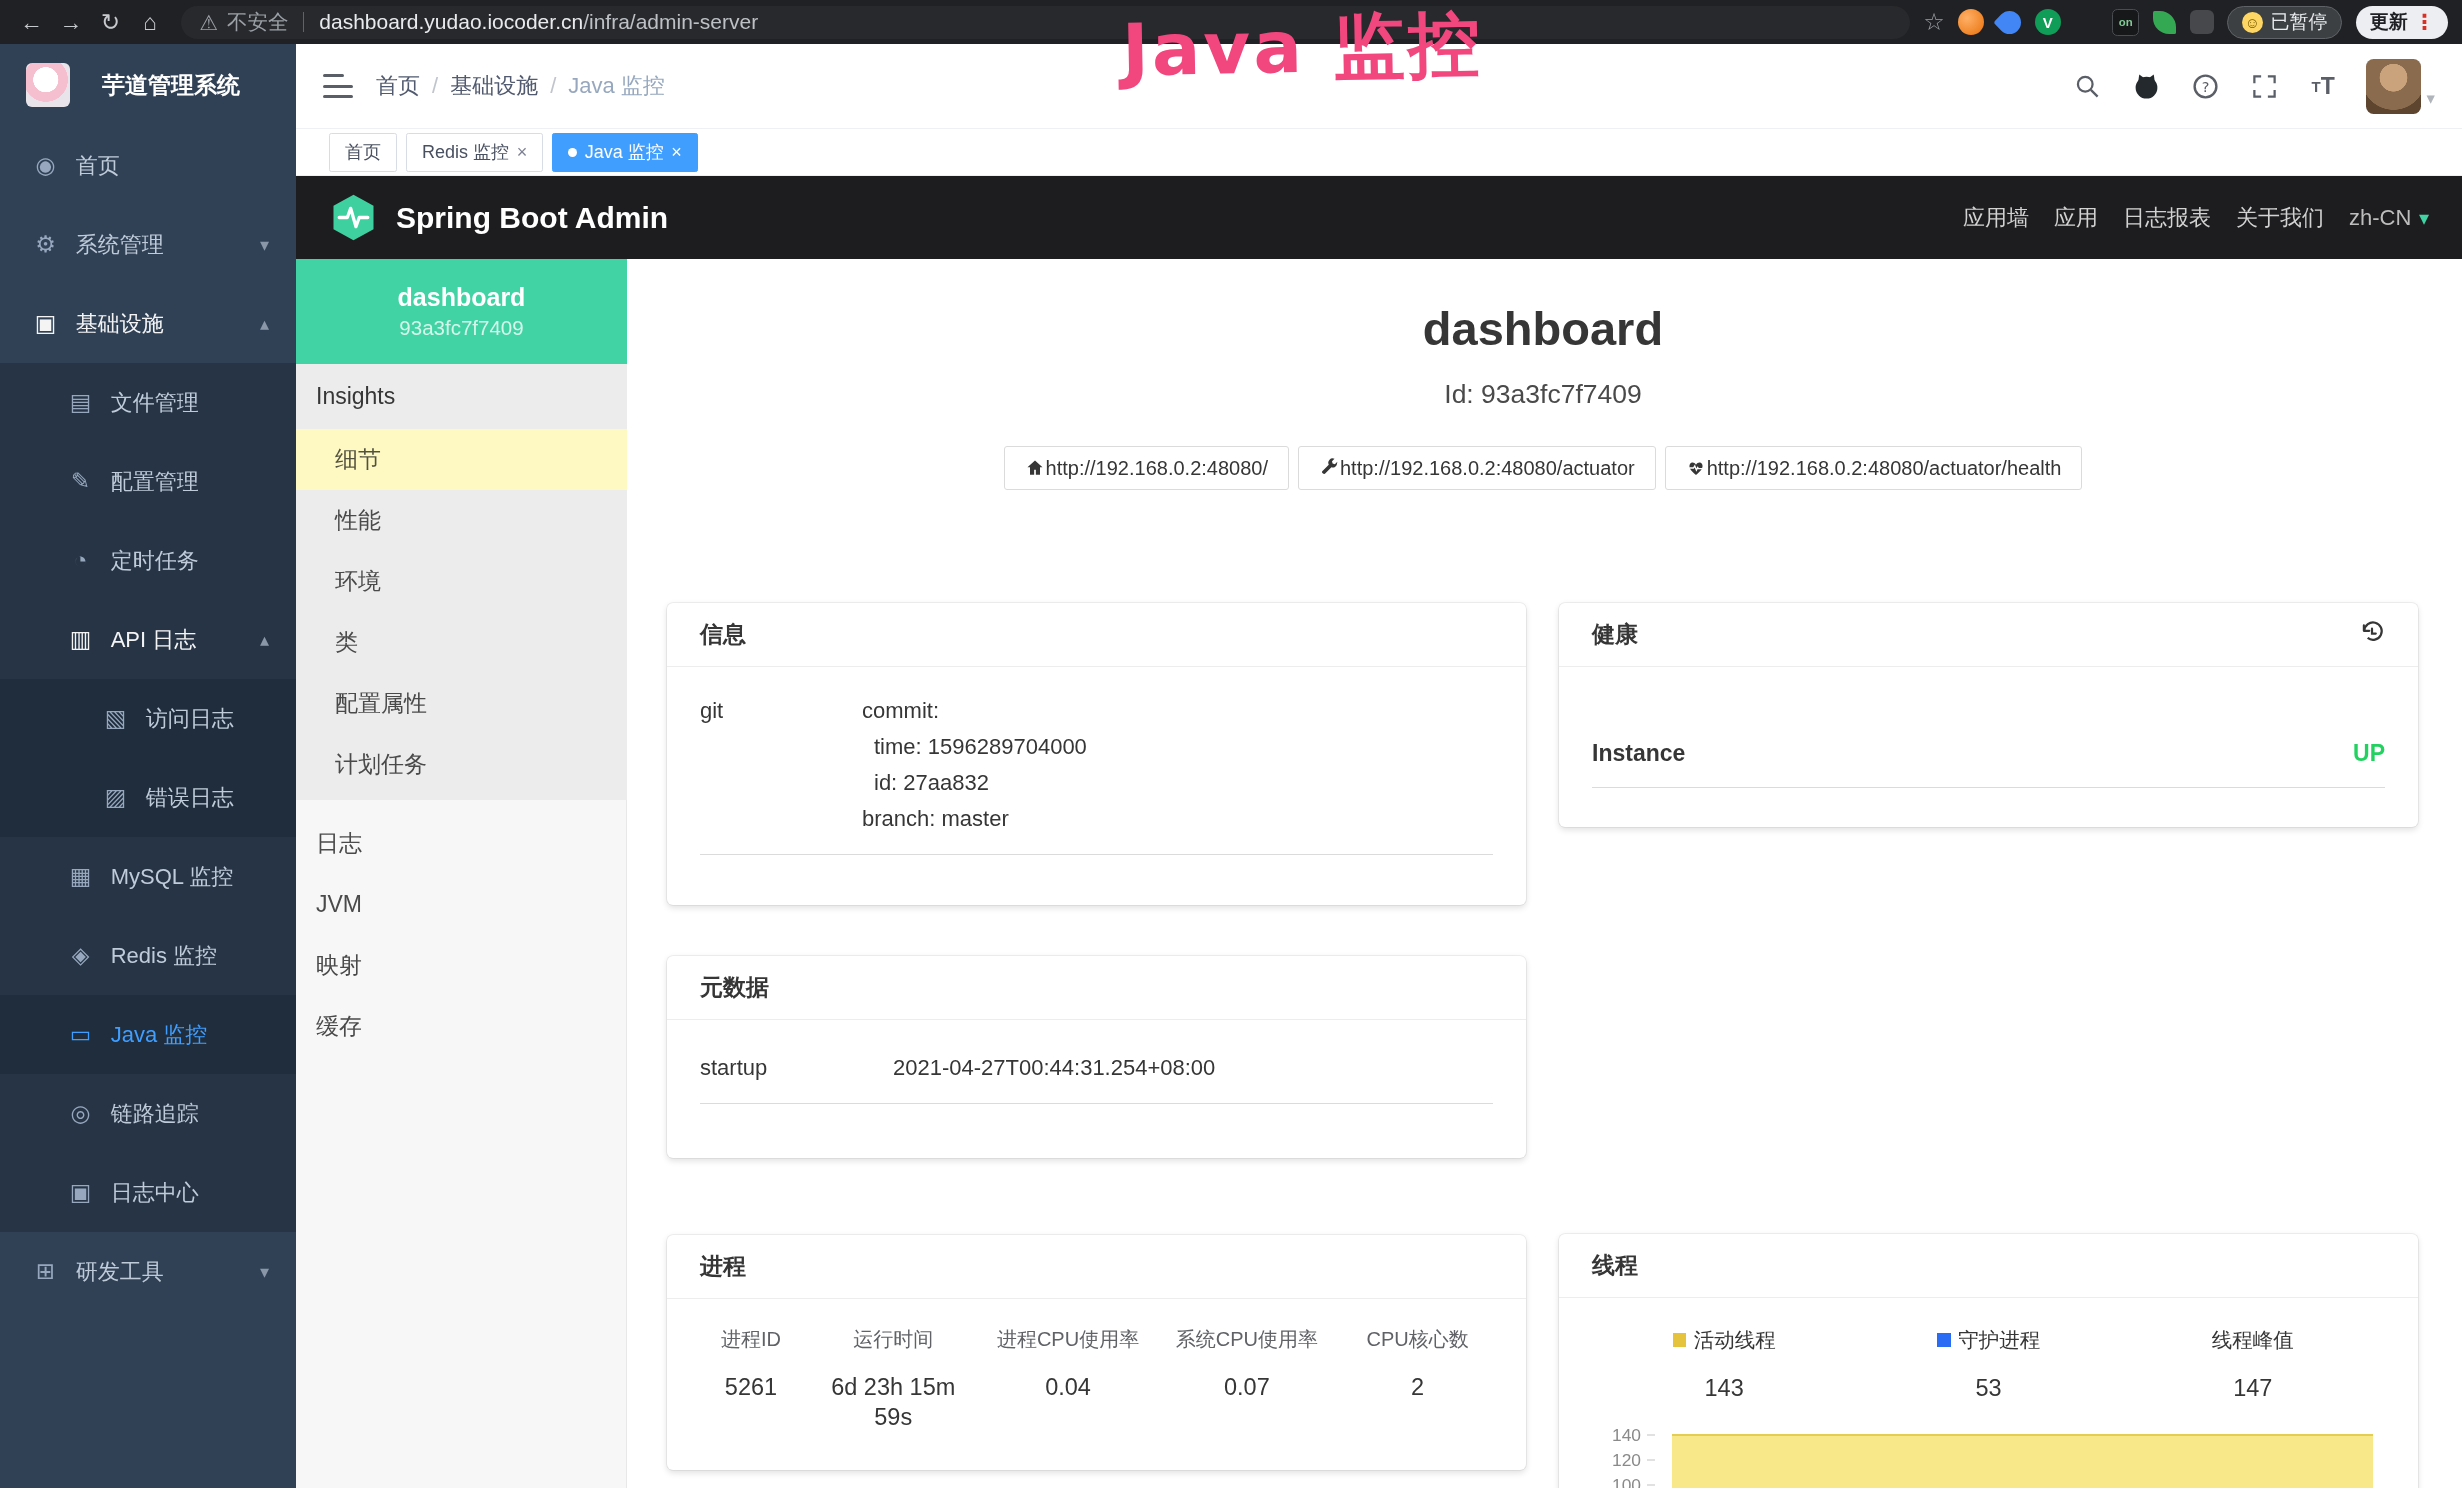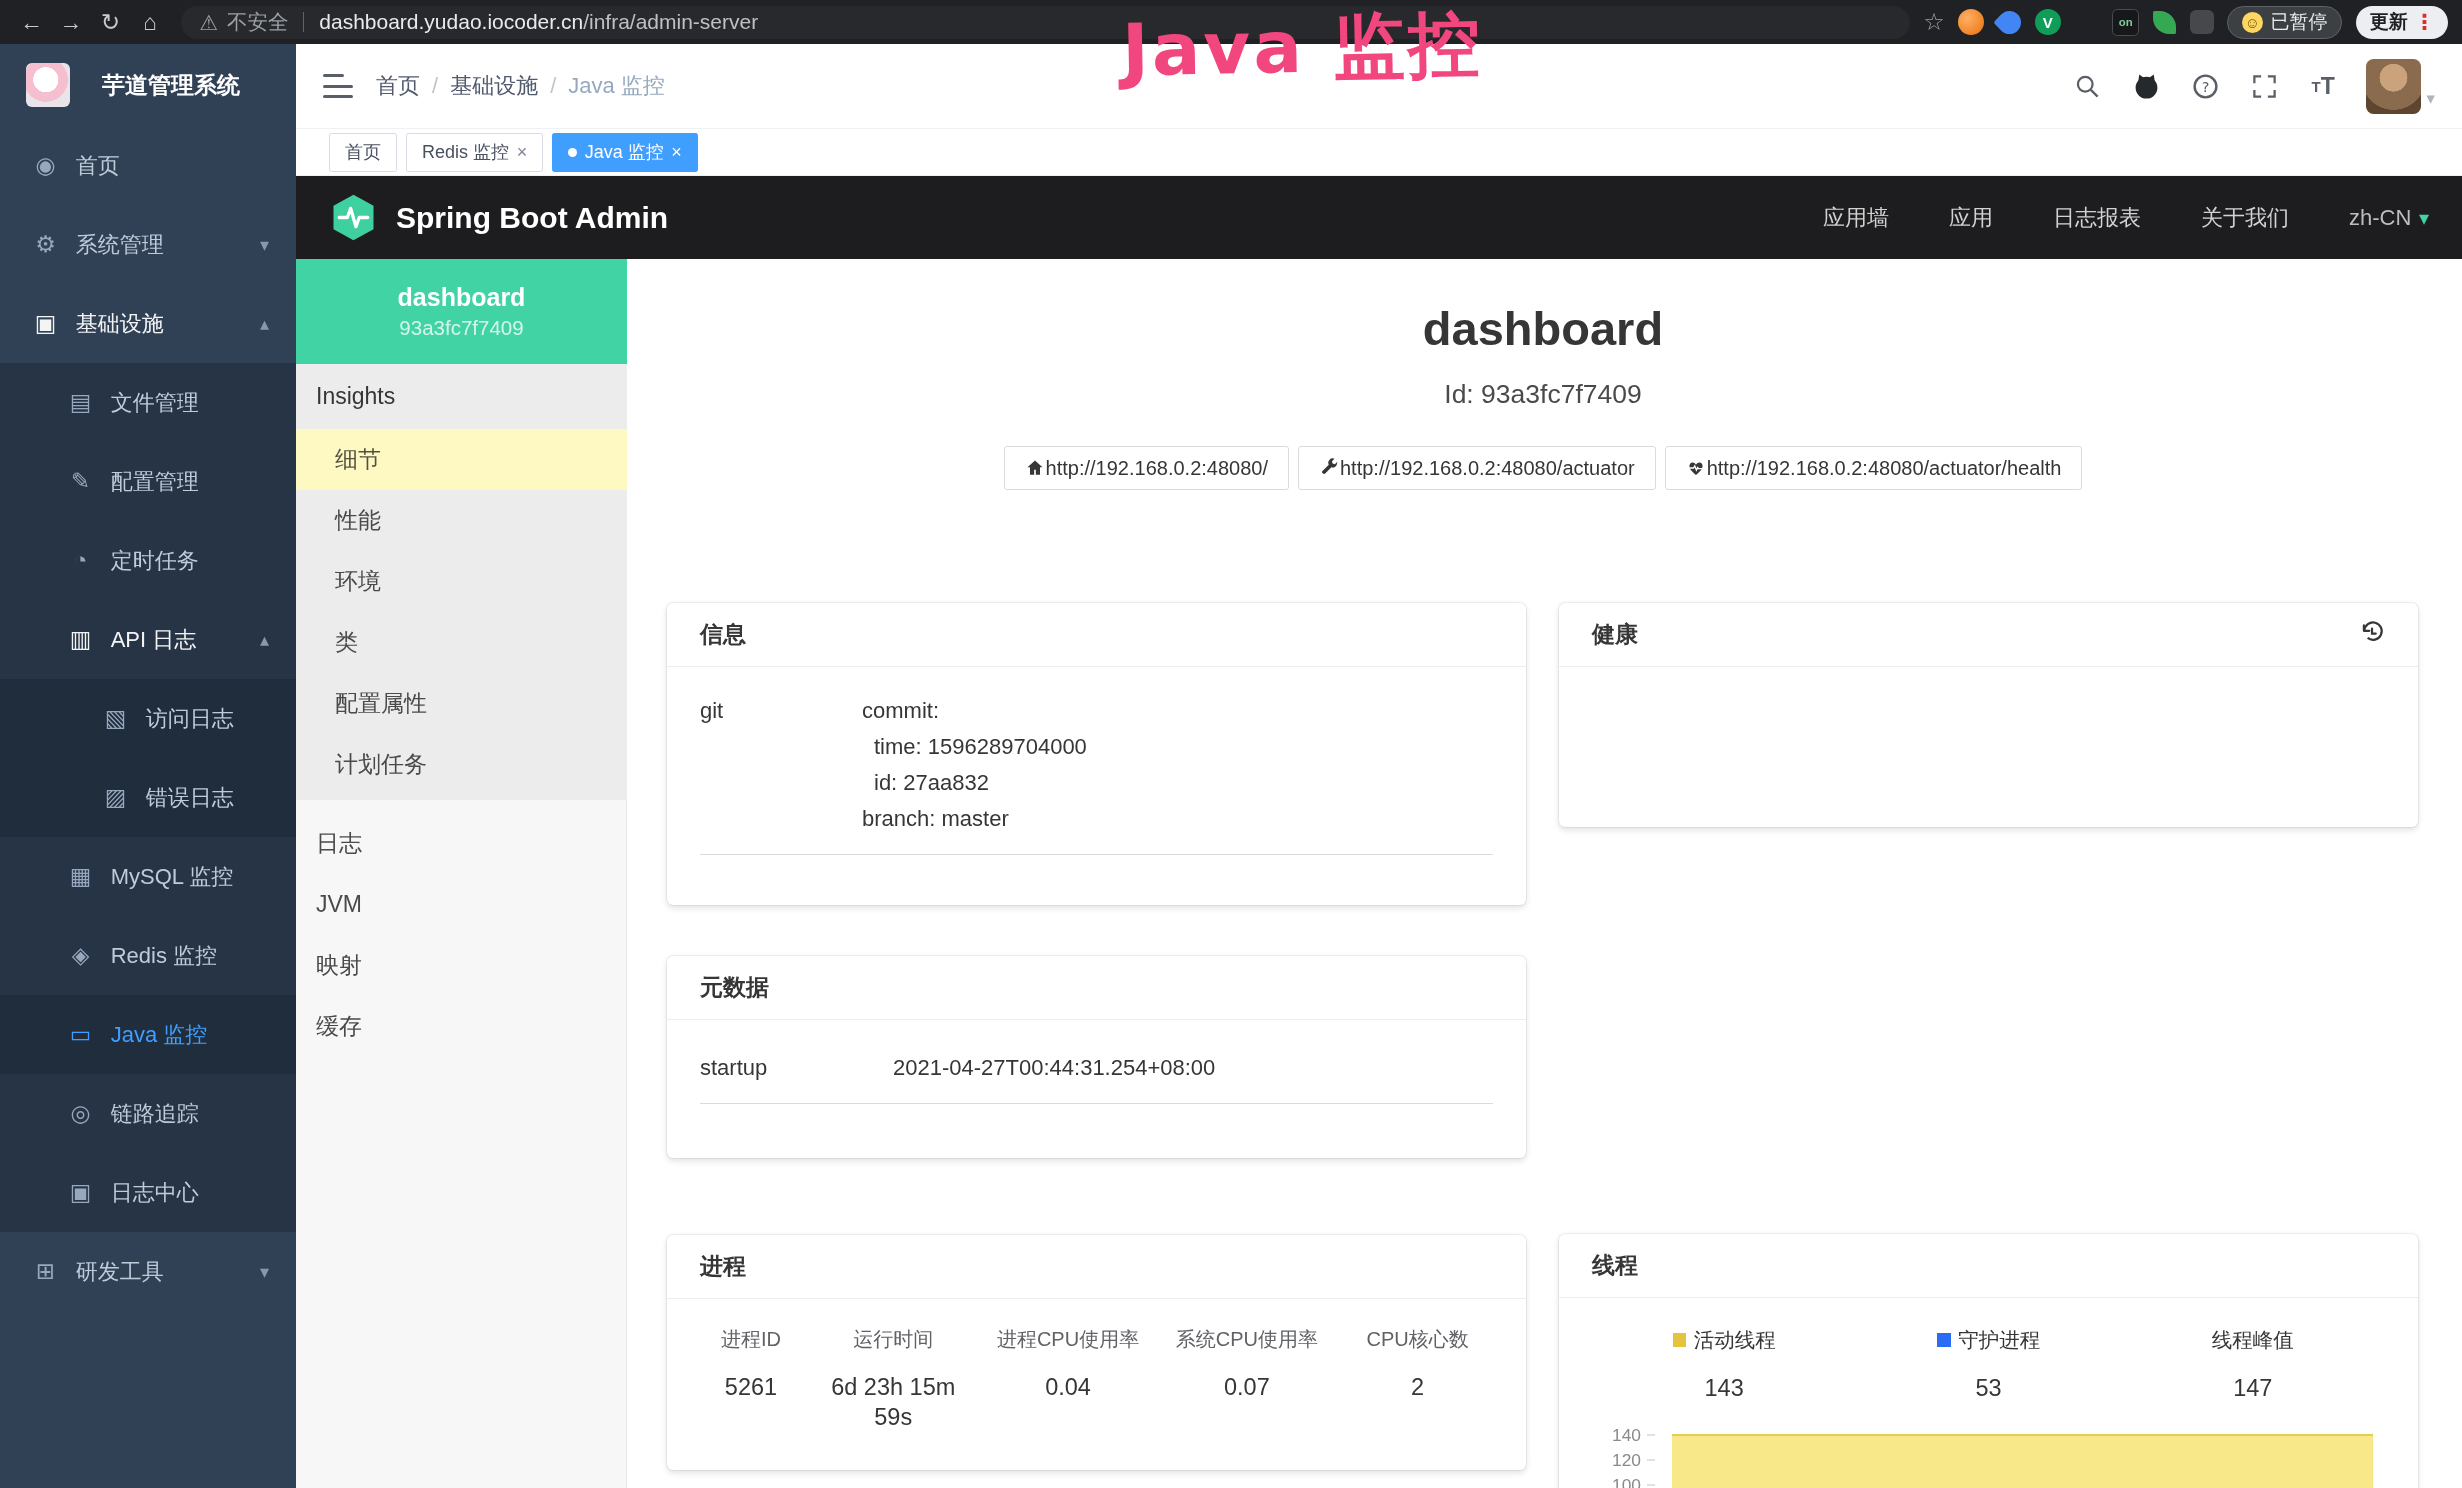--- a/index.html
+++ b/index.html
@@ -87,21 +87,21 @@
   .tab{height:39px;display:flex;align-items:center;gap:7.6px;padding:0 15px;border:0.8px solid #d8dce5;background:#fff;color:#495060;font-size:18px;border-radius:2.3px;cursor:pointer;white-space:nowrap}
   .tab .close{font-size:18px;color:#7d8292}
   .tab.active{background:#409eff;border-color:#409eff;color:#fff}
   .tab.active .close{color:#fff}
   .tab-dot{width:9px;height:9px;border-radius:50%;background:#fff}
 
   
   .sba-header{height:83px;background:#1d1d1f;display:flex;align-items:center;padding:0 33px;gap:18px}
   .sba-logo{width:49px;height:49px;flex:none}
   .sba-brand{color:#fff;font-size:30px;font-weight:bold;white-space:nowrap}
-  .sba-nav{margin-left:auto;display:flex;align-items:center;gap:60px}
+  .sba-nav{margin-left:auto;display:flex;align-items:center;gap:25px}
   .sba-nav-item{color:#d2d2d2;font-size:22px;cursor:pointer;white-space:nowrap}
   .lang-select{display:flex;align-items:center;gap:7.6px;cursor:pointer}
   .lang-label{color:#bdbdbd;font-size:22px}
   .lang-caret{color:#42d3a5;font-size:20px}
 
   
   .sba-body{flex:1;display:flex;min-height:0}
   .sba-side{width:331px;min-width:331px;background:#f7f7f7;box-shadow:inset -0.8px 0 0 #e4e4e4;overflow:hidden}
   .inst-block{height:105px;background:#42d3a5;display:flex;flex-direction:column;align-items:center;justify-content:center;gap:4.6px;cursor:pointer}
   .inst-name{color:#fff;font-size:25px;font-weight:bold}
@@ -479,20 +479,26 @@
                   <div class="card-header">
                     <span class="card-title">健康</span>
                     <span class="history-icon">
                       <svg width="26" height="26" viewBox="0 0 24 24" fill="none" stroke="#363636" stroke-width="2">
                           <path d="M4.5 5v5h5" stroke-linecap="round" stroke-linejoin="round"></path>
                           <path d="M5 10a8 8 0 113 6.5"></path>
                           <path d="M12 8v4.5h3.5" stroke-linecap="round"></path>
                         </svg>
                     </span>
                   </div>
+                  <div class="health-body">
+                    <div class="health-row">
+                      <span class="health-label">Instance</span>
+                      <span class="health-status">UP</span>
+                    </div>
+                  </div>
                 </section>
 
                 <section class="card card-threads">
                   <div class="card-header">
                     <span class="card-title">线程</span>
                   </div>
                   <div class="threads-body">
                     <div class="legend-grid">
                       <span class="legend-label">
                           <i class="swatch sw-yellow"></i>

